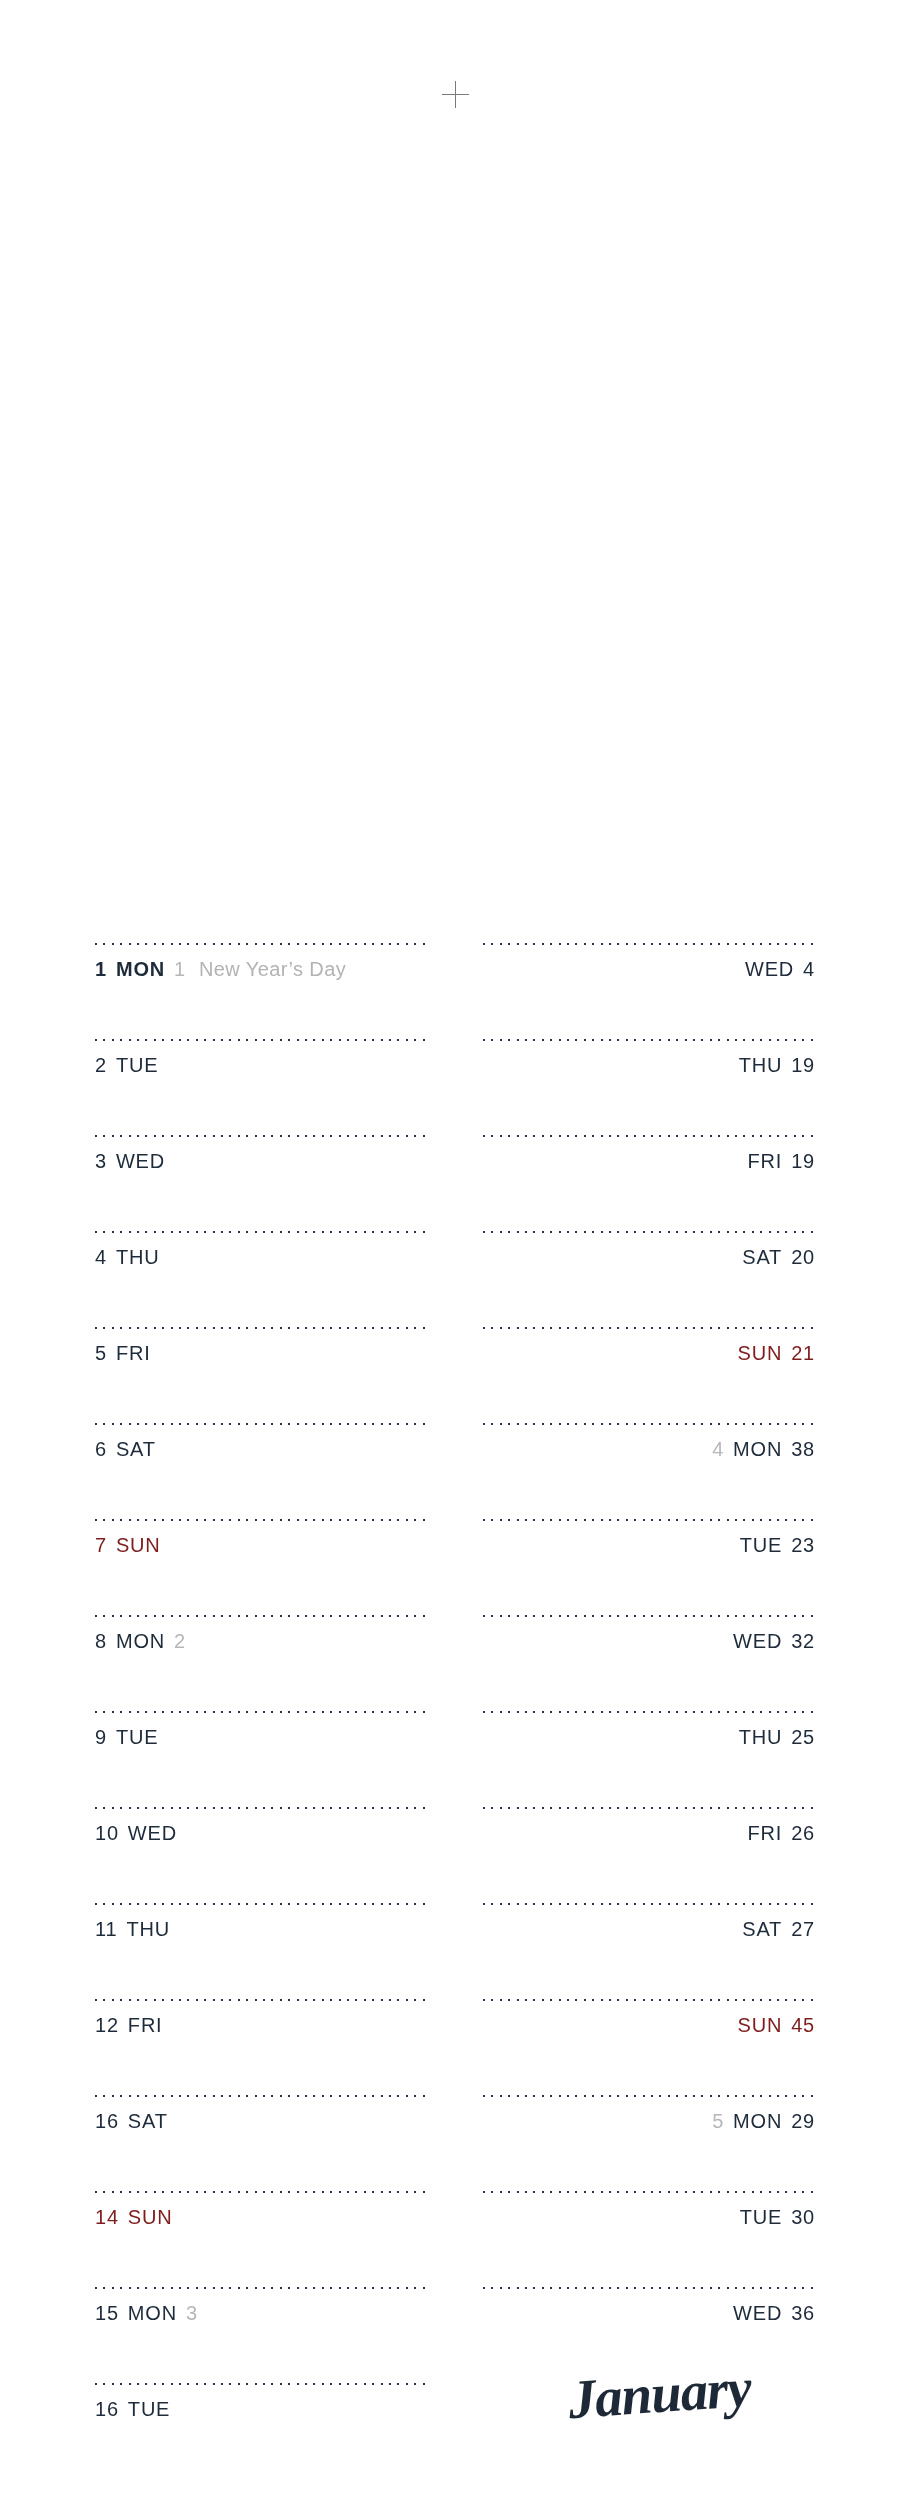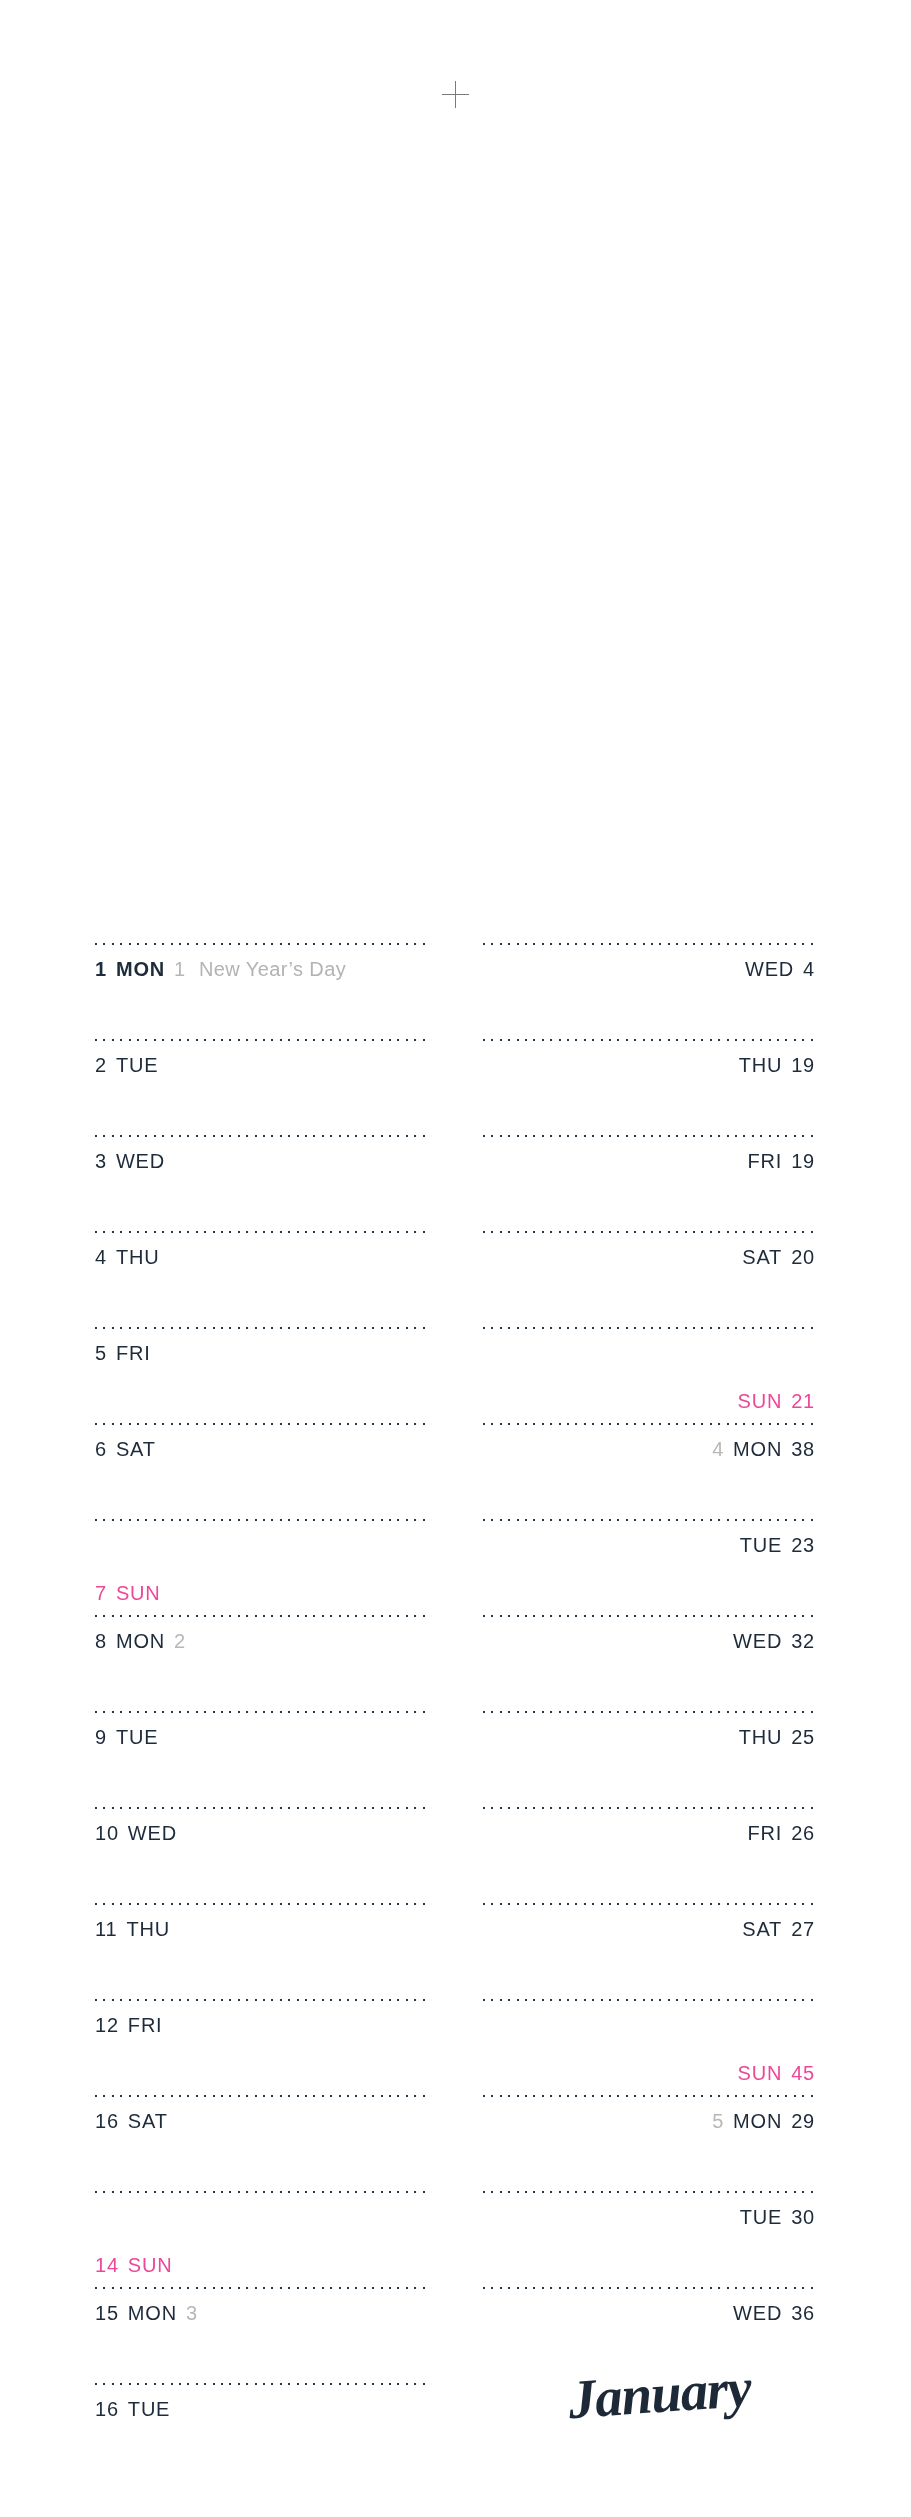--- a/index.html
+++ b/index.html
@@ -40,21 +40,21 @@
     font-size: 20px; line-height: 22px;
     letter-spacing: 0.8px;
     color: #1e2b3a;
     white-space: nowrap;
   }
   .align-right { justify-content: flex-end; }
 
   .wk { color: #b7b7b7; }
   .holiday { color: #b3b3b3; letter-spacing: 0.4px; margin-left: 4px; }
 
-  .sunday .num, .sunday .wd { color: #ec4899; margin-top: 48px; }
+  .sunday .num, .sunday .wd { color: #7f1d1d; }
   .emphasis .num, .emphasis .wd { font-weight: 700; }
 
   .month-title {
     position: absolute; left: 493px; top: 2362px; width: 333px;
     text-align: center;
     font-family: "Liberation Serif", serif;
     font-style: italic; font-weight: 700;
     font-size: 55px; letter-spacing: -1px;
     color: #1d2936;
     transform: rotate(-4deg);

